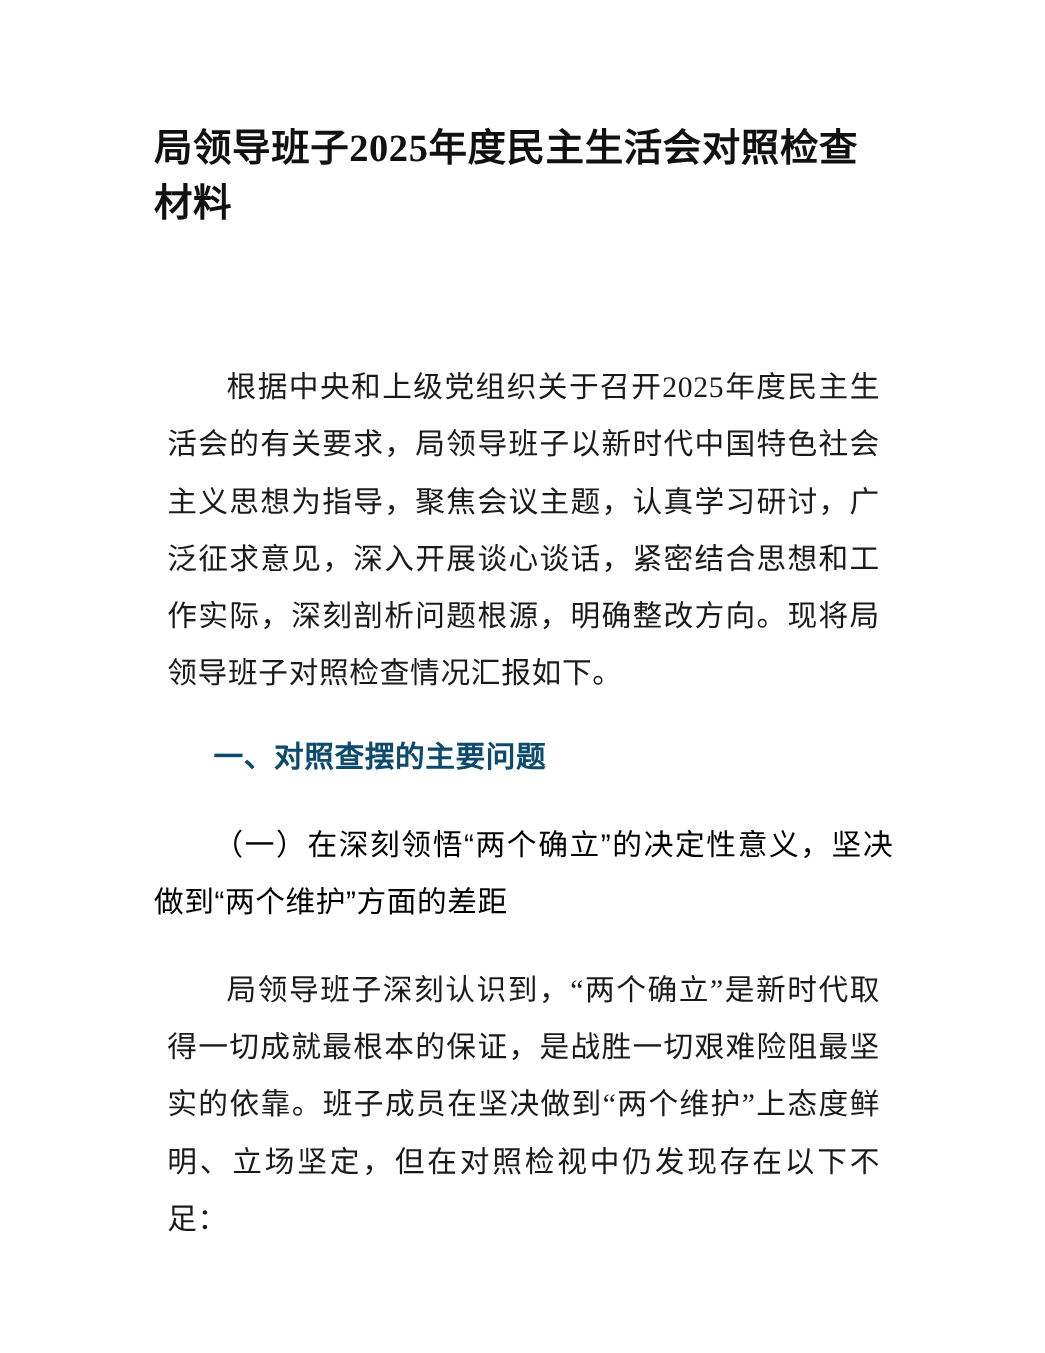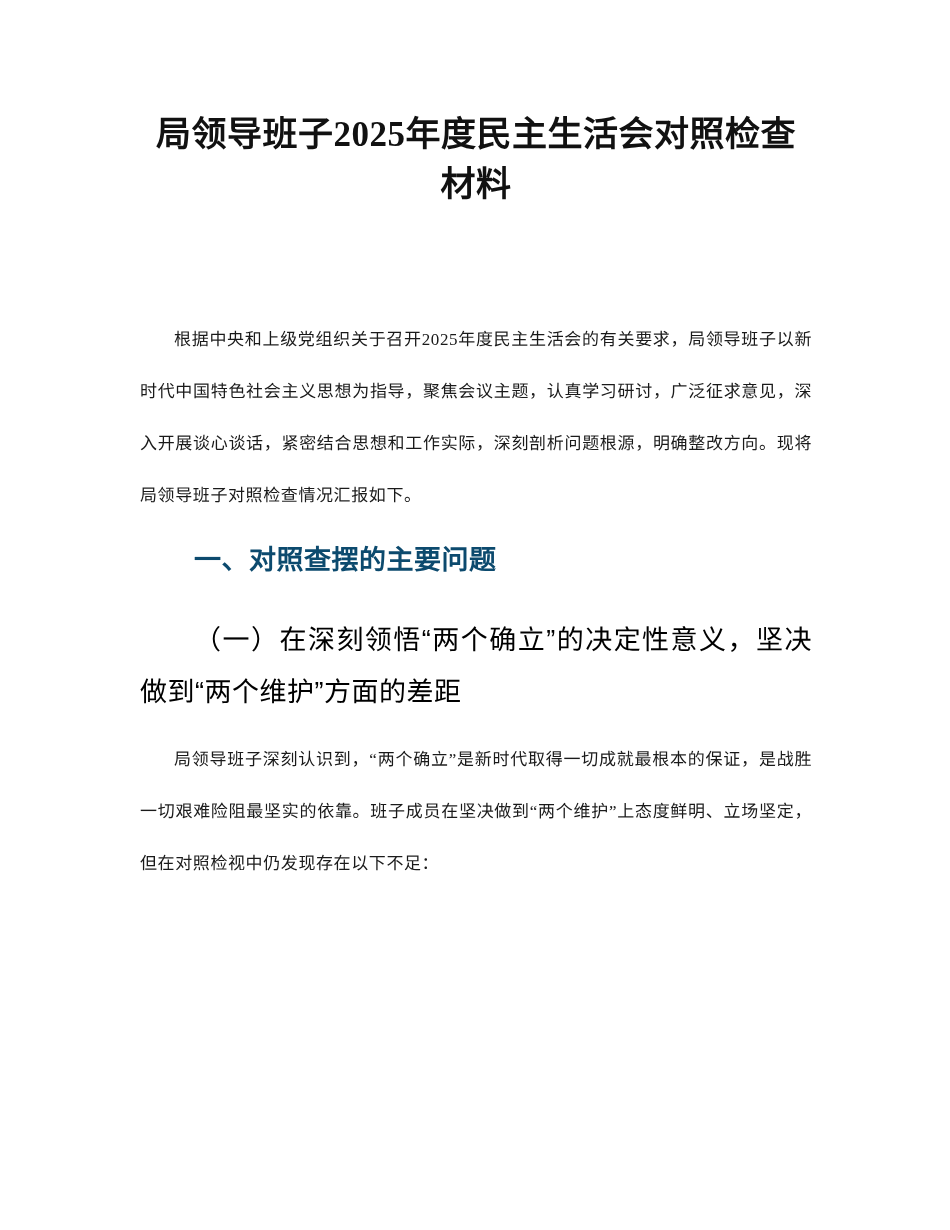--- a/index.html
+++ b/index.html
@@ -29,36 +29,36 @@
     top: 0;
     width: 672px;
   }
 
   
   .doc-title {
     font-family: "Liberation Serif", "DejaVu Serif", serif;
     font-weight: bold;
     font-size: 35px;
     line-height: 50px;
-    text-align: center;
+    text-align: left;
     letter-spacing: 0.5px;
     margin: 0;
     padding-top: 110px;
     color: #111111;
   }
 
   
   .body-para {
     font-family: "Liberation Serif", "DejaVu Serif", serif;
-    font-size: 17px;
+    font-size: 27px;
     line-height: 52px;
     text-align: justify;
     text-justify: inter-ideograph;
     text-indent: 2em;
-    margin: 0;
+    margin: 12px;
     color: #1a1a1a;
     letter-spacing: 0.6px;
   }
 
   
   .heading-1 {
     font-family: "Liberation Sans", "DejaVu Sans", sans-serif;
     font-weight: bold;
     font-size: 27px;
     line-height: 52px;

